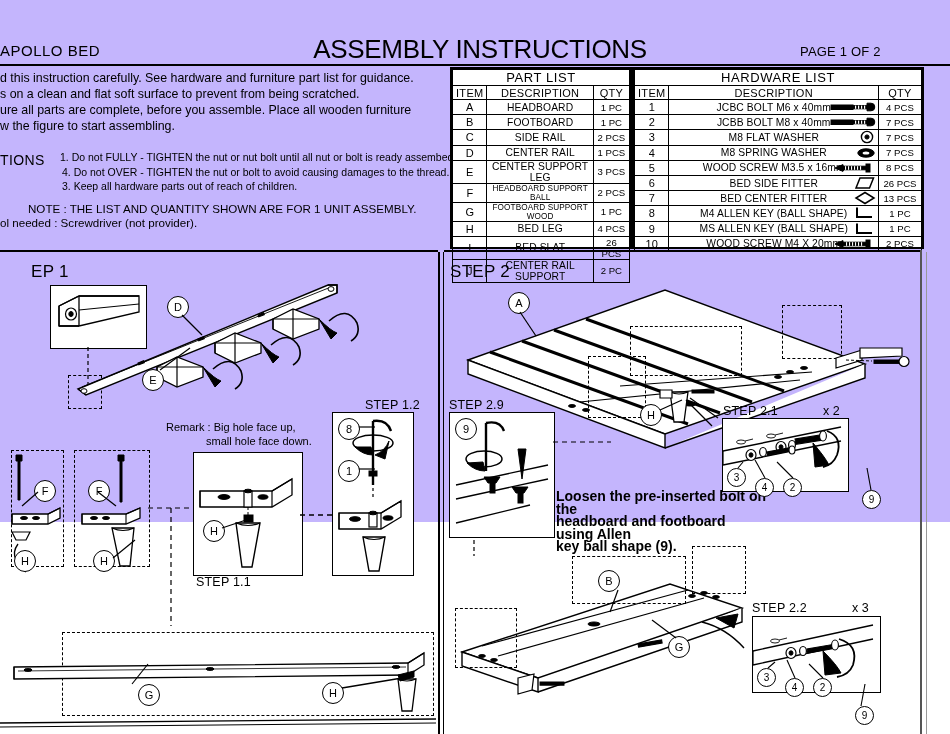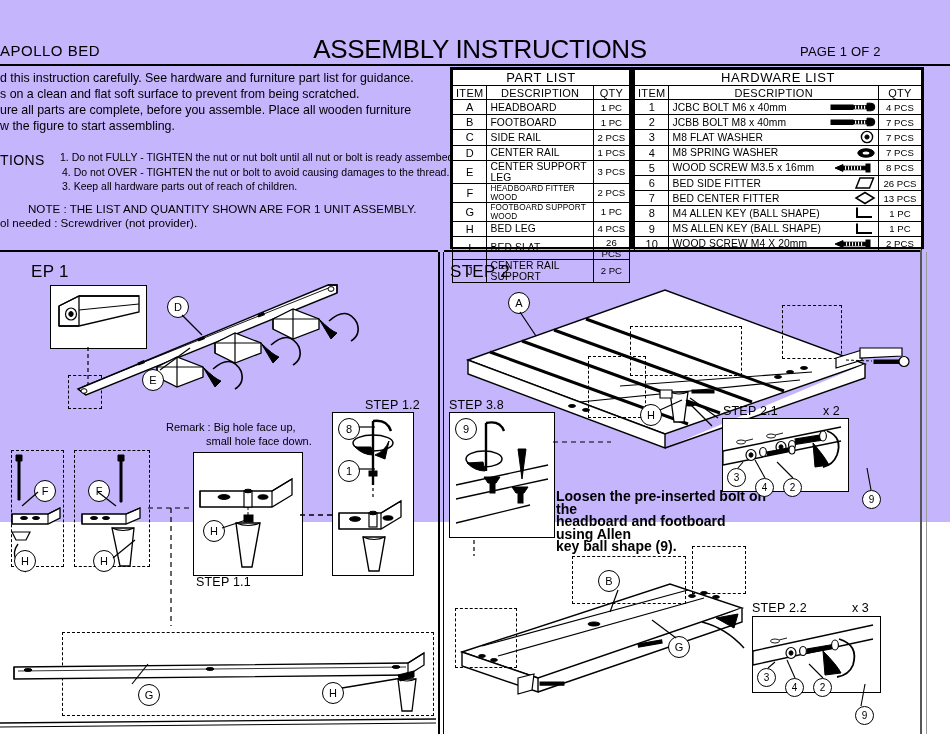--- a/index.html
+++ b/index.html
@@ -26,21 +26,21 @@
   #note2{left:0;top:216px;font-size:11.6px;white-space:nowrap;}
 
   
   table{border-collapse:collapse;}
   .tbl{position:absolute;border:2px solid #000;background:#fff;}
   .tbl table{width:100%;height:100%;}
   .tbl td,.tbl th{border:1px solid #000;font-weight:normal;padding:0 3px;}
   .ttl{font-size:13px;text-align:center;letter-spacing:.6px;height:15px;}
   .hd{font-size:11px;text-align:center;letter-spacing:.3px;height:13px;}
   .it{font-size:11px;text-align:center;height:14.2px;}
-  .ds{font-size:10.3px;text-align:left;letter-spacing:.1px;margin-left:46px;}
+  .ds{font-size:10.3px;text-align:center;letter-spacing:.1px;margin-left:46px;}
   .ds.small{font-size:8.2px;}
   .qt{font-size:9.6px;text-align:center;}
 
   #parts{left:450px;top:67px;width:178px;height:178px;}
   #hardware{left:632px;top:67px;width:288px;height:178px;}
   #hardware .ds{position:relative;}
   .hw-ico{position:absolute;right:3px;top:50%;transform:translateY(-50%);
           display:block;}
   #vdiv{left:438px;top:252px;width:2px;height:482px;background:#000;}
   #vdiv2{left:443px;top:252px;width:1px;height:482px;background:#000;}
@@ -126,21 +126,21 @@
             <td class="ds">CENTER RAIL</td>
             <td class="qt">1 PCS</td>
           </tr>
       <tr>
             <td class="it">E</td>
             <td class="ds">CENTER SUPPORT LEG</td>
             <td class="qt">3 PCS</td>
           </tr>
       <tr>
             <td class="it">F</td>
-            <td class="ds small">HEADBOARD FITTER WOOD</td>
+            <td class="ds small">HEADBOARD SUPPORT BALL</td>
             <td class="qt">2 PCS</td>
           </tr>
       <tr>
             <td class="it">G</td>
             <td class="ds small">FOOTBOARD SUPPORT WOOD</td>
             <td class="qt">1 PC</td>
           </tr>
       <tr>
             <td class="it">H</td>
             <td class="ds">BED LEG</td>
@@ -549,21 +549,21 @@
     <path d="M0 2 L12 2 L12 10 L0 10 Z" class="f-w" stroke-width="1.2"></path>
     <rect x="32" y="2" width="22" height="3" class="f-k"></rect>
     <path d="M30 10 L58 30" class="ln" stroke-width="1.2"></path>
     <path d="M26 12 L52 38" class="ln" stroke-width="1.2"></path>
   </svg>
   <div class="abs bub" style="left:640px;top:404px;">H</div>
   <svg class="abs" style="left:660px;top:400px;" width="24" height="14">
       <path d="M0 10 L22 0" class="ln" stroke-width="1.2"></path>
     </svg>
 
-  <div class="abs substep" style="left:449px;top:398px;">STEP 3.8</div>
+  <div class="abs substep" style="left:449px;top:398px;">STEP 2.9</div>
   <div class="abs box" style="left:449px;top:412px;width:104px;height:124px;">
     <svg width="102" height="122">
       <path d="M36 10 q14 -3 18 8" class="ln" stroke-width="2.4"></path>
       <path d="M36 10 L36 58" class="ln" stroke-width="2.4"></path>
       <ellipse cx="34" cy="46" rx="18" ry="8" class="ln" stroke-width="1.5"></ellipse>
       <path d="M17 50 q8 8 18 8 l-2 -9 z" class="f-k"></path>
       <path d="M68 36 L76 36 L72 66 Z" class="f-k"></path>
       <path d="M6 72 L98 52" class="ln" stroke-width="1.3"></path>
       <path d="M6 86 L98 66" class="ln" stroke-width="1.3"></path>
       <path d="M6 110 L80 92" class="ln" stroke-width="1.3"></path>

